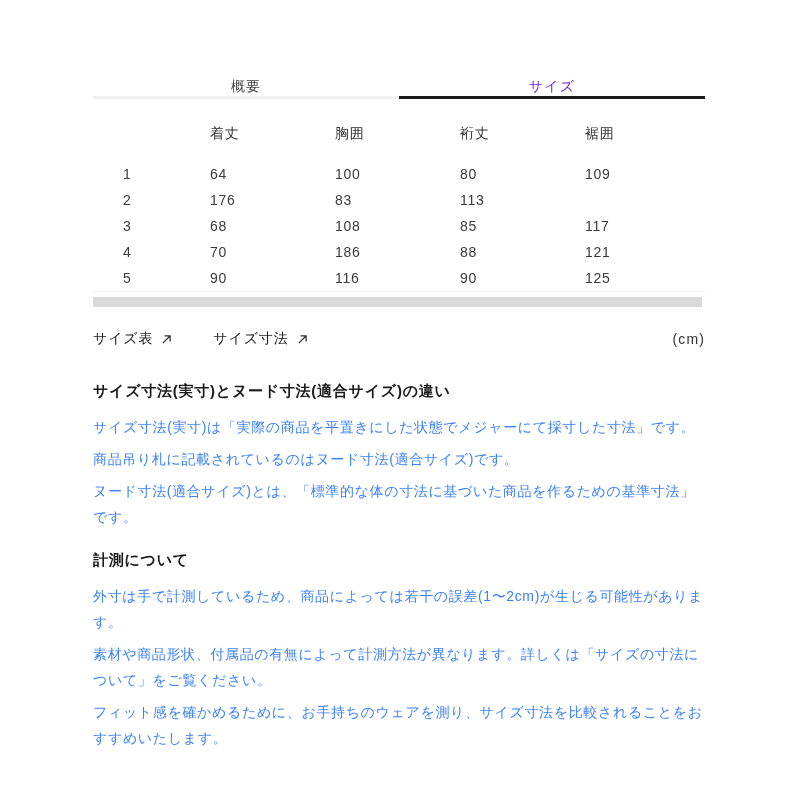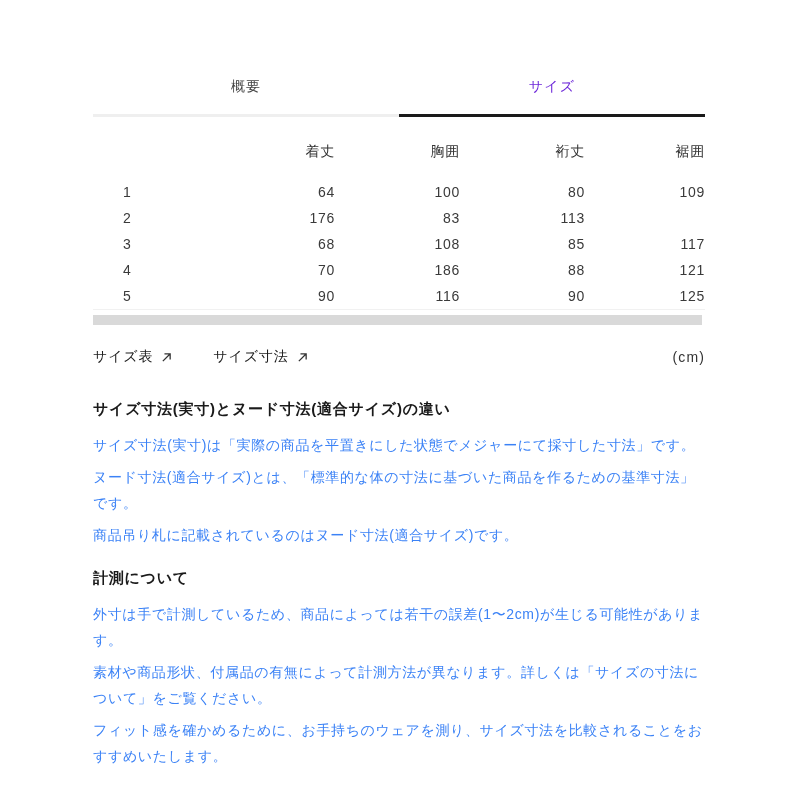--- a/index.html
+++ b/index.html
@@ -7,33 +7,33 @@
     width:800px;height:800px;background:#ffffff;overflow:hidden;
     font-family:"Liberation Sans","DejaVu Sans",sans-serif;
     color:#333333;
   }
   .content{width:612px;margin-left:93px;padding-top:78px;}
 
   
   .tabs{display:flex;}
   .tab{
     flex:1;text-align:center;font-size:14px;letter-spacing:0.08em;
-    color:#444444;padding-bottom:18px;border-bottom:3px solid #efefef;
+    color:#444444;border-bottom:3px solid #efefef;
     cursor:pointer;
   }
   .tab--active{color:#6d28d9;border-bottom-color:#1a1a1a;}
 
   
   .size-table{margin-top:26px;}
   .size-table .trow{
     display:grid;
     grid-template-columns:117px 125px 125px 125px 120px;
   }
   .size-table .trow > div{
-    text-align:right;font-size:14px;letter-spacing:0.05em;line-height:26px;
+    text-align:left;font-size:14px;letter-spacing:0.05em;line-height:26px;
     color:#3a3a3a;
   }
   .size-table .thead > div{color:#333333;line-height:16px;}
   .size-table .trow > .rowlabel{text-align:left;padding-left:30px;}
   .size-table .tbody-rows{margin-top:20px;}
 
   
   .scroll-strip{border-top:1px solid #f1f1f1;padding-top:5px;}
   .scroll-bar{height:10px;background:#d9d9d9;width:609px;}
 
@@ -136,22 +136,22 @@
             <path d="M3.5 12.5 L12 4 M5.5 3.5 H12.5 V10.5" fill="none" stroke="#333333" stroke-width="1.6"></path>
           </svg>
         </span>
       </a>
       <span class="unit">(cm)</span>
     </div>
 
     <div class="text-section">
       <h3>サイズ寸法(実寸)とヌード寸法(適合サイズ)の違い</h3>
       <p>サイズ寸法(実寸)は「実際の商品を平置きにした状態でメジャーにて採寸した寸法」です。</p>
+      <p>商品吊り札に記載されているのはヌード寸法(適合サイズ)です。</p>
       <p>ヌード寸法(適合サイズ)とは、「標準的な体の寸法に基づいた商品を作るための基準寸法」です。</p>
-      <p>商品吊り札に記載されているのはヌード寸法(適合サイズ)です。</p>
     </div>
 
     <div class="text-section second">
       <h3>計測について</h3>
       <p>外寸は手で計測しているため、商品によっては若干の誤差(1〜2cm)が生じる可能性があります。</p>
       <p>素材や商品形状、付属品の有無によって計測方法が異なります。詳しくは「サイズの寸法について」をご覧ください。</p>
       <p>フィット感を確かめるために、お手持ちのウェアを測り、サイズ寸法を比較されることをおすすめいたします。</p>
     </div>
 
   </div>

